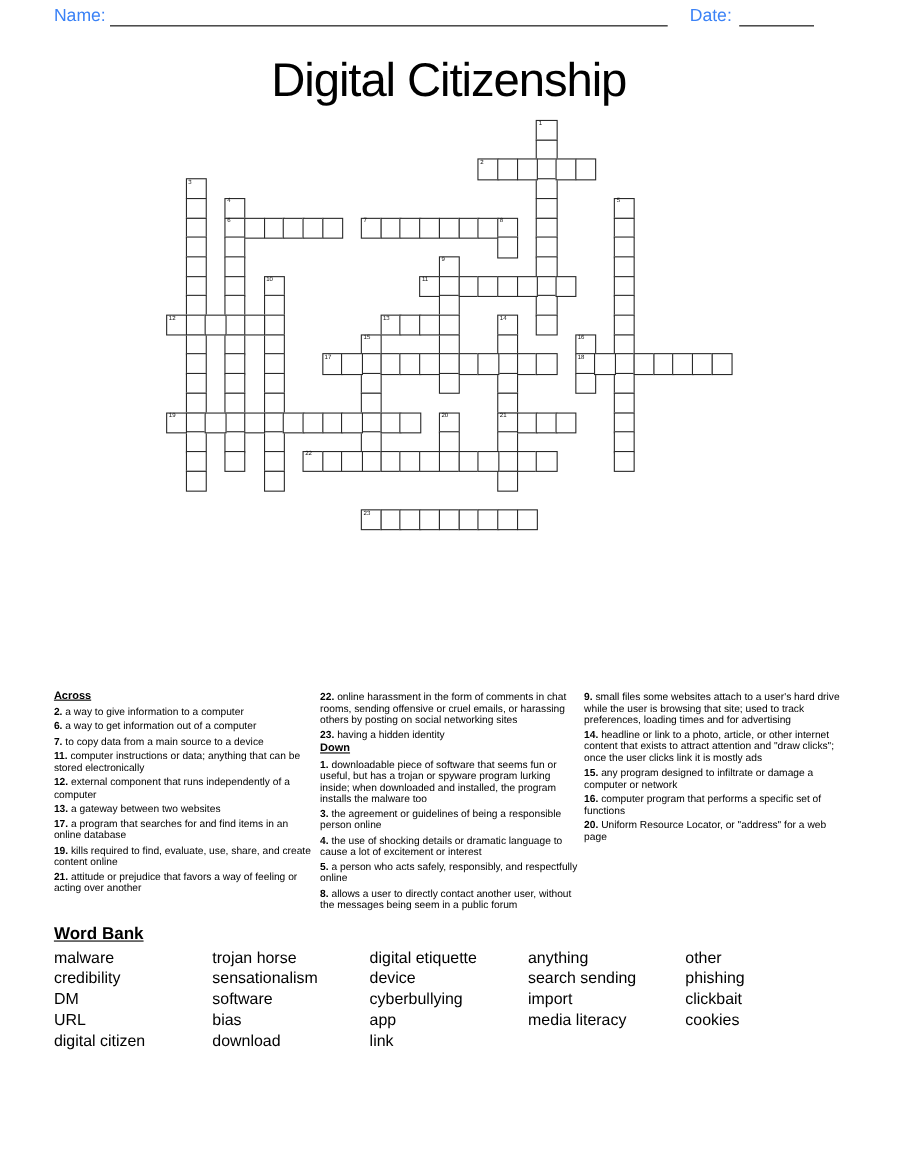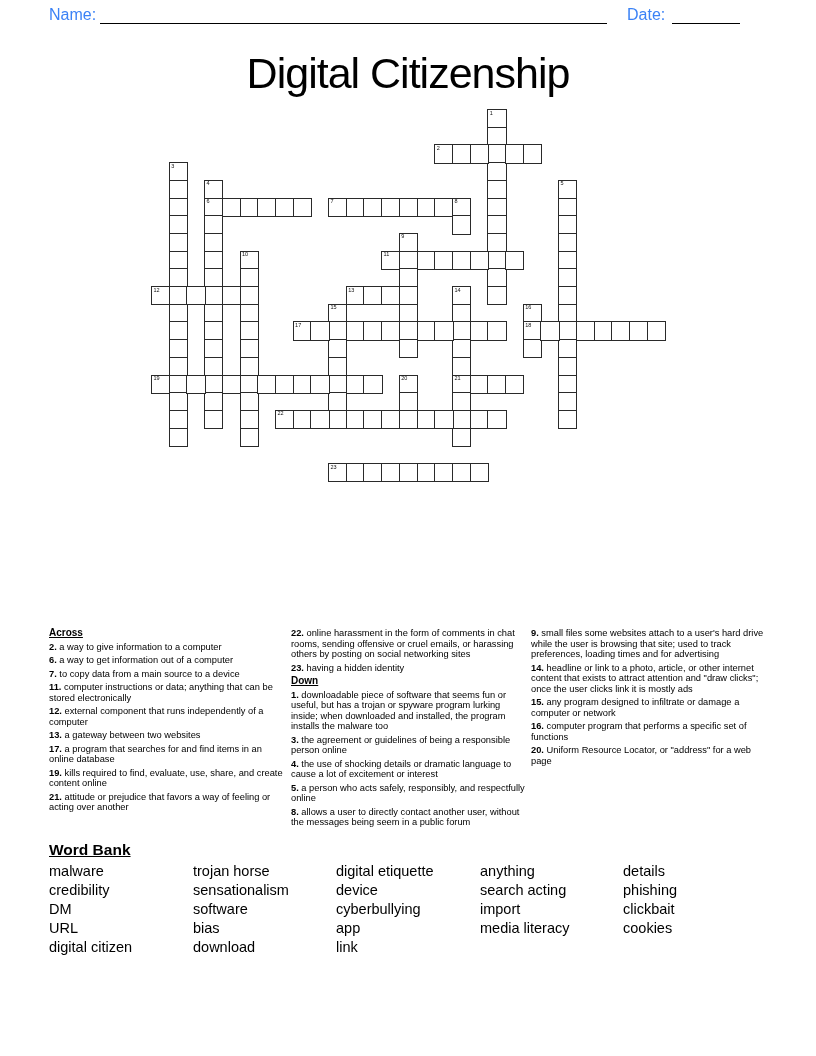--- a/index.html
+++ b/index.html
@@ -322,25 +322,25 @@
       </div>
       <div class="wb-col wb2">
         <div class="wb-item">digital etiquette</div>
         <div class="wb-item">device</div>
         <div class="wb-item">cyberbullying</div>
         <div class="wb-item">app</div>
         <div class="wb-item">link</div>
       </div>
       <div class="wb-col wb3">
         <div class="wb-item">anything</div>
-        <div class="wb-item">search acting</div>
+        <div class="wb-item">search sending</div>
         <div class="wb-item">import</div>
         <div class="wb-item">media literacy</div>
       </div>
       <div class="wb-col wb4">
-        <div class="wb-item">details</div>
+        <div class="wb-item">other</div>
         <div class="wb-item">phishing</div>
         <div class="wb-item">clickbait</div>
         <div class="wb-item">cookies</div>
       </div>
     </div>
 
 </div>
 
 </body></html>

